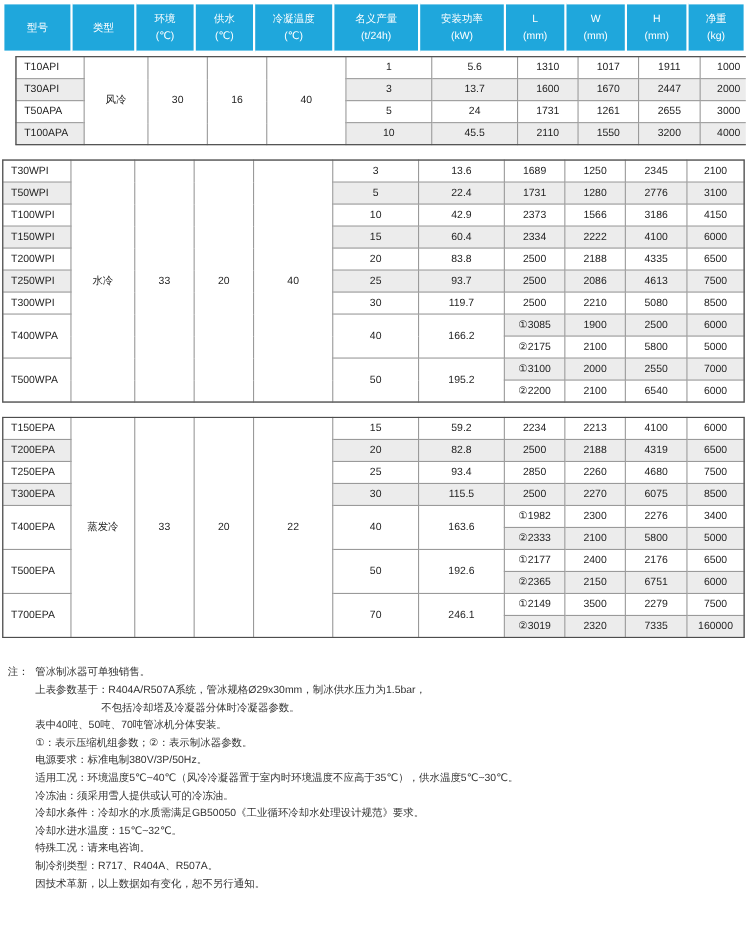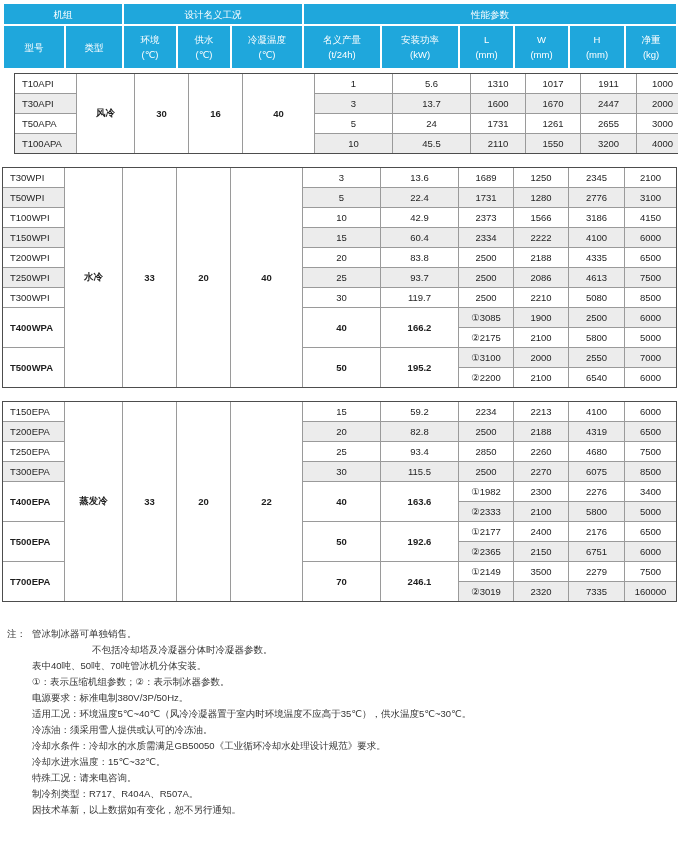--- a/index.html
+++ b/index.html
@@ -24,21 +24,21 @@
   
   .grp{outline:1px solid #4d4d4d;outline-offset:-1px;}
   .grp+.grp{margin-top:13px;padding-left:40px;}
   #g1{margin-top:0;margin-left:12px;}
   .grp td{
     border:1px solid #9a9a9a;height:19px;padding:0;
     font-size:9.5px;text-align:center;vertical-align:middle;
     color:#1e1e1e;background:#fff;
   }
   .grp tr.s td{background:#ececec;}
-  .grp td.w{background:#fff !important;font-weight:bold;}
+  .grp td.w{background:#fff !important;}
   .grp td.model{text-align:left;padding-left:7px;}
   #groups{margin-top:0;}
   
   .notes{
     margin-top:24px;position:relative;
     font-size:9.5px;line-height:16px;color:#333;
     padding-left:30px;
   }
   .note-label{position:absolute;left:5px;top:0;}
   .note-line.ind1{padding-left:60px;}
@@ -55,25 +55,20 @@
         <col style="width: 54px;">
         <col style="width: 72px;">
         <col style="width: 78px;">
         <col style="width: 78px;">
         <col style="width: 55px;">
         <col style="width: 55px;">
         <col style="width: 56px;">
         <col style="width: 52px;">
       </colgroup>
       <tbody>
-        <tr class="band">
-          <th colspan="2">机组</th>
-          <th colspan="3">设计名义工况</th>
-          <th colspan="6">性能参数</th>
-        </tr>
         <tr class="cols">
           <th>
             <div>型号</div>
           </th>
           <th>
             <div>类型</div>
           </th>
           <th>
             <div>环境</div>
             <div class="unit">(℃)</div>
@@ -383,20 +378,21 @@
             <td>②3019</td>
             <td>2320</td>
             <td>7335</td>
             <td>160000</td>
           </tr>
         </tbody>
       </table>
     </div>
   <div class="notes">
       <div class="note-line ind0"><span class="note-label">注：</span><span>管冰制冰器可单独销售。</span></div>
+      <div class="note-line ind0">上表参数基于：R404A/R507A系统，管冰规格Ø29x30mm，制冰供水压力为1.5bar，</div>
       <div class="note-line ind1">不包括冷却塔及冷凝器分体时冷凝器参数。</div>
       <div class="note-line ind0">表中40吨、50吨、70吨管冰机分体安装。</div>
       <div class="note-line ind0">①：表示压缩机组参数；②：表示制冰器参数。</div>
       <div class="note-line ind0">电源要求：标准电制380V/3P/50Hz。</div>
       <div class="note-line ind0">适用工况：环境温度5℃~40℃（风冷冷凝器置于室内时环境温度不应高于35℃），供水温度5℃~30℃。</div>
       <div class="note-line ind0">冷冻油：须采用雪人提供或认可的冷冻油。</div>
       <div class="note-line ind0">冷却水条件：冷却水的水质需满足GB50050《工业循环冷却水处理设计规范》要求。</div>
       <div class="note-line ind0">冷却水进水温度：15℃~32℃。</div>
       <div class="note-line ind0">特殊工况：请来电咨询。</div>
       <div class="note-line ind0">制冷剂类型：R717、R404A、R507A。</div>

